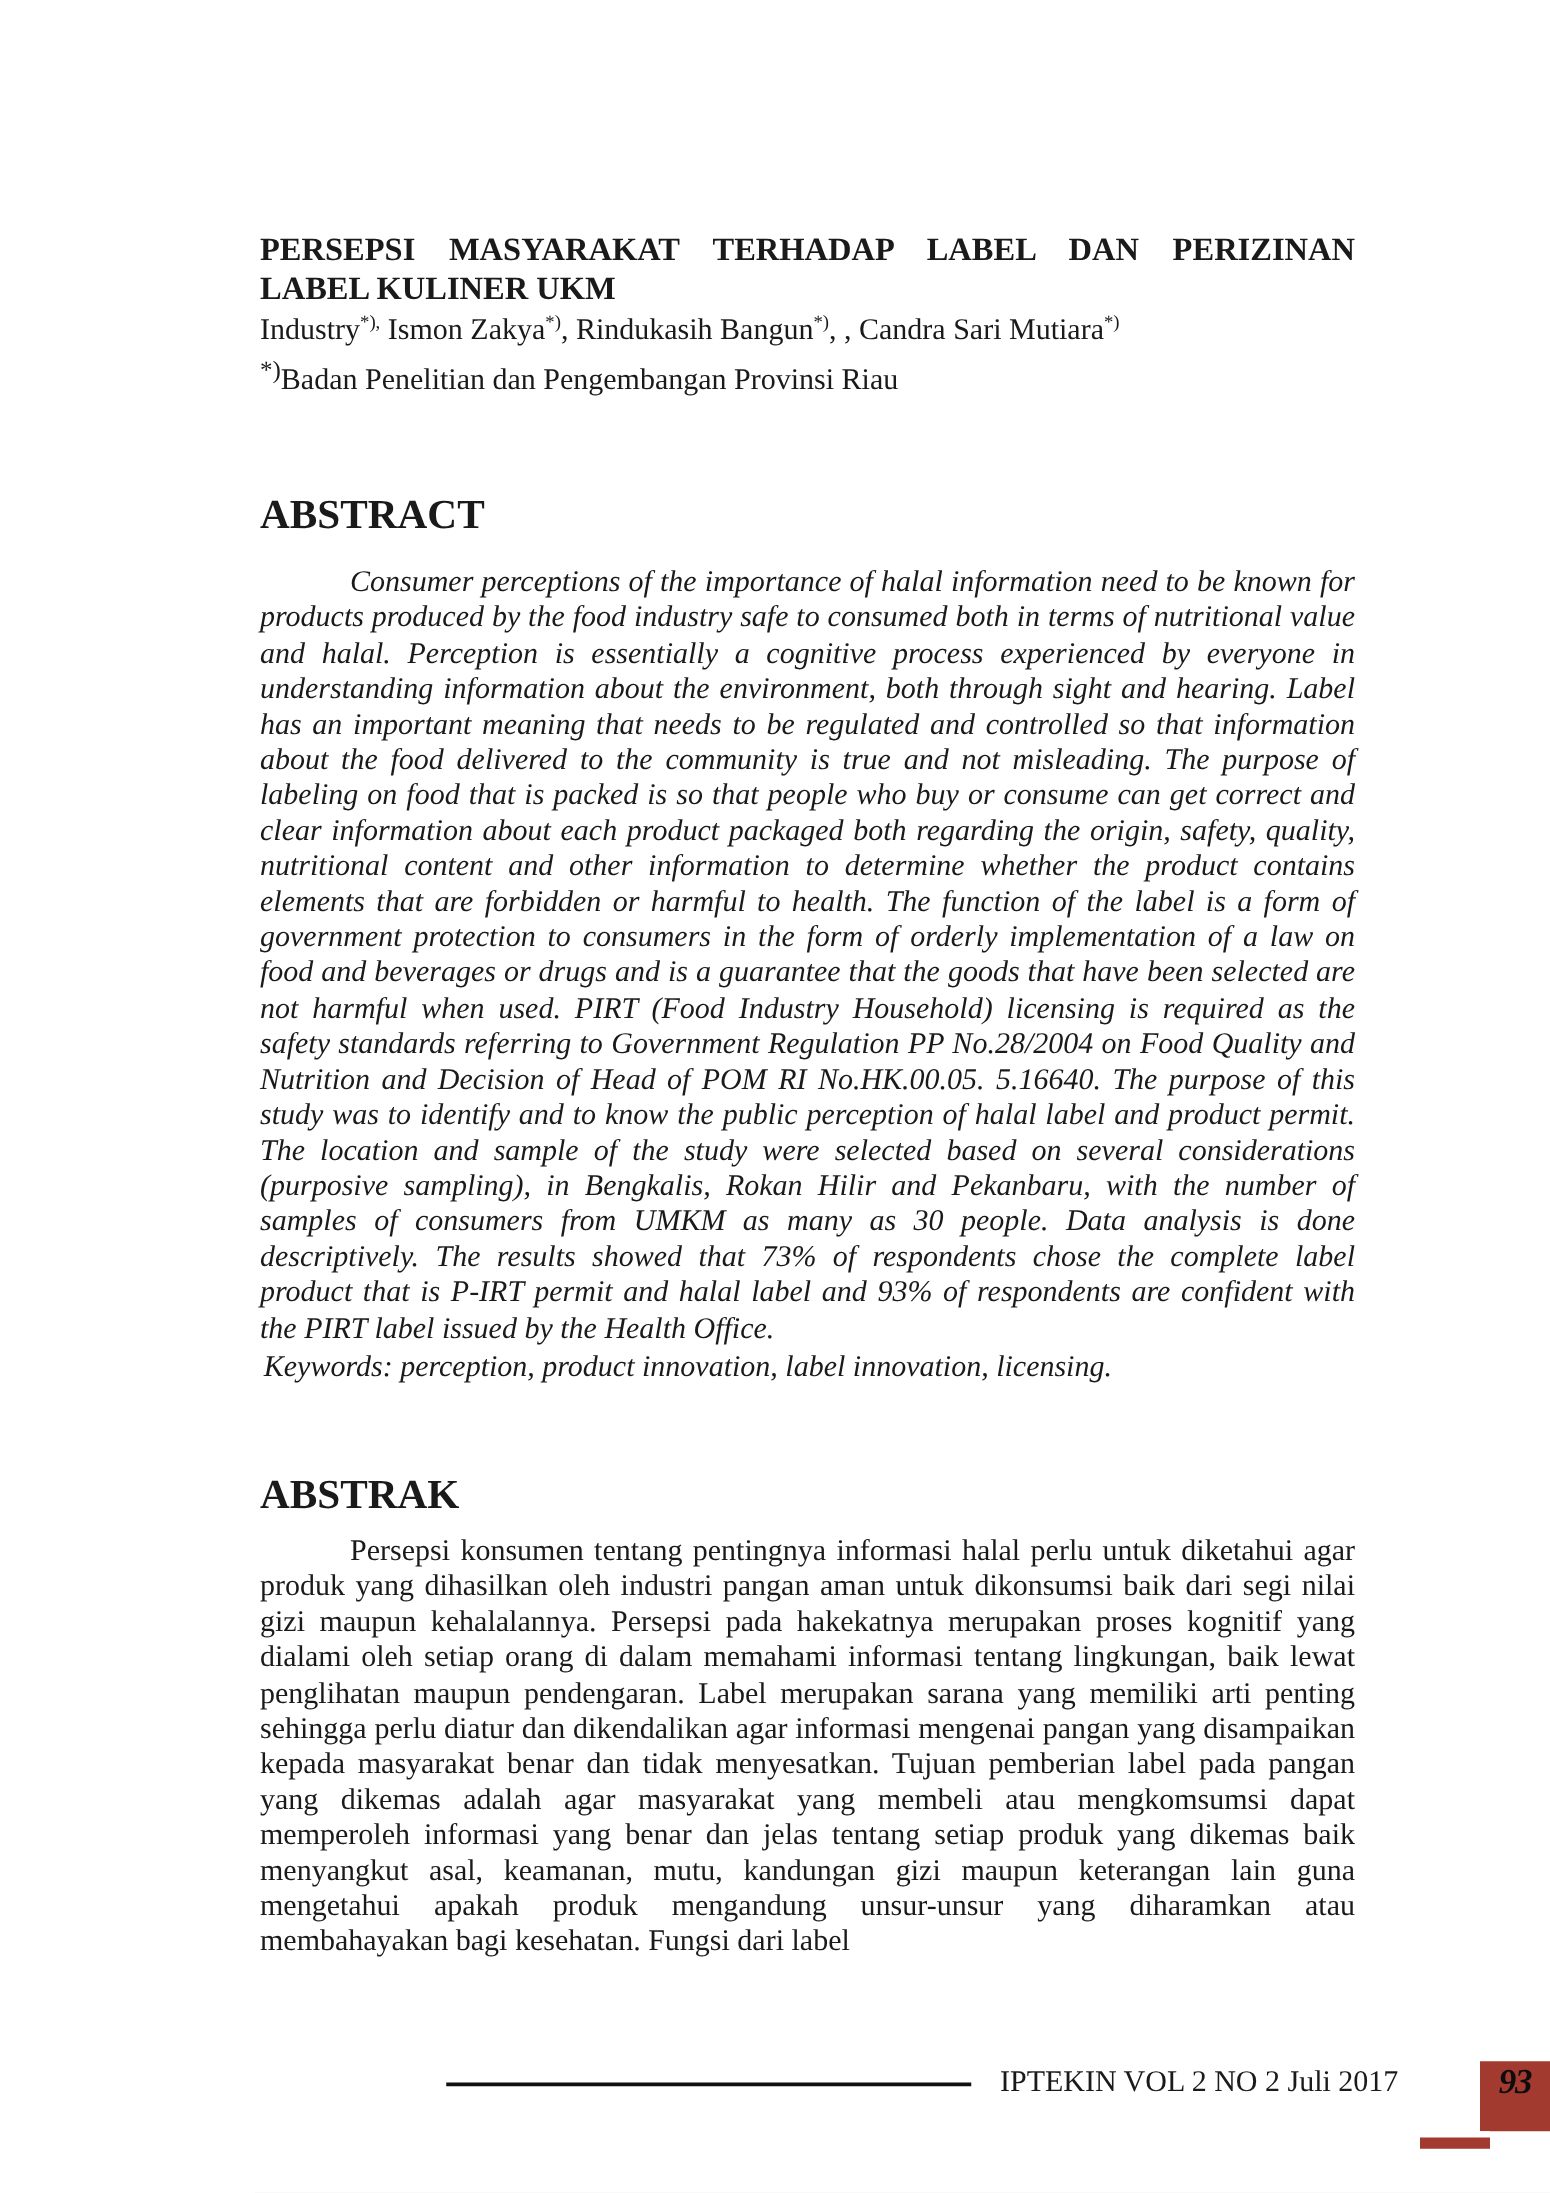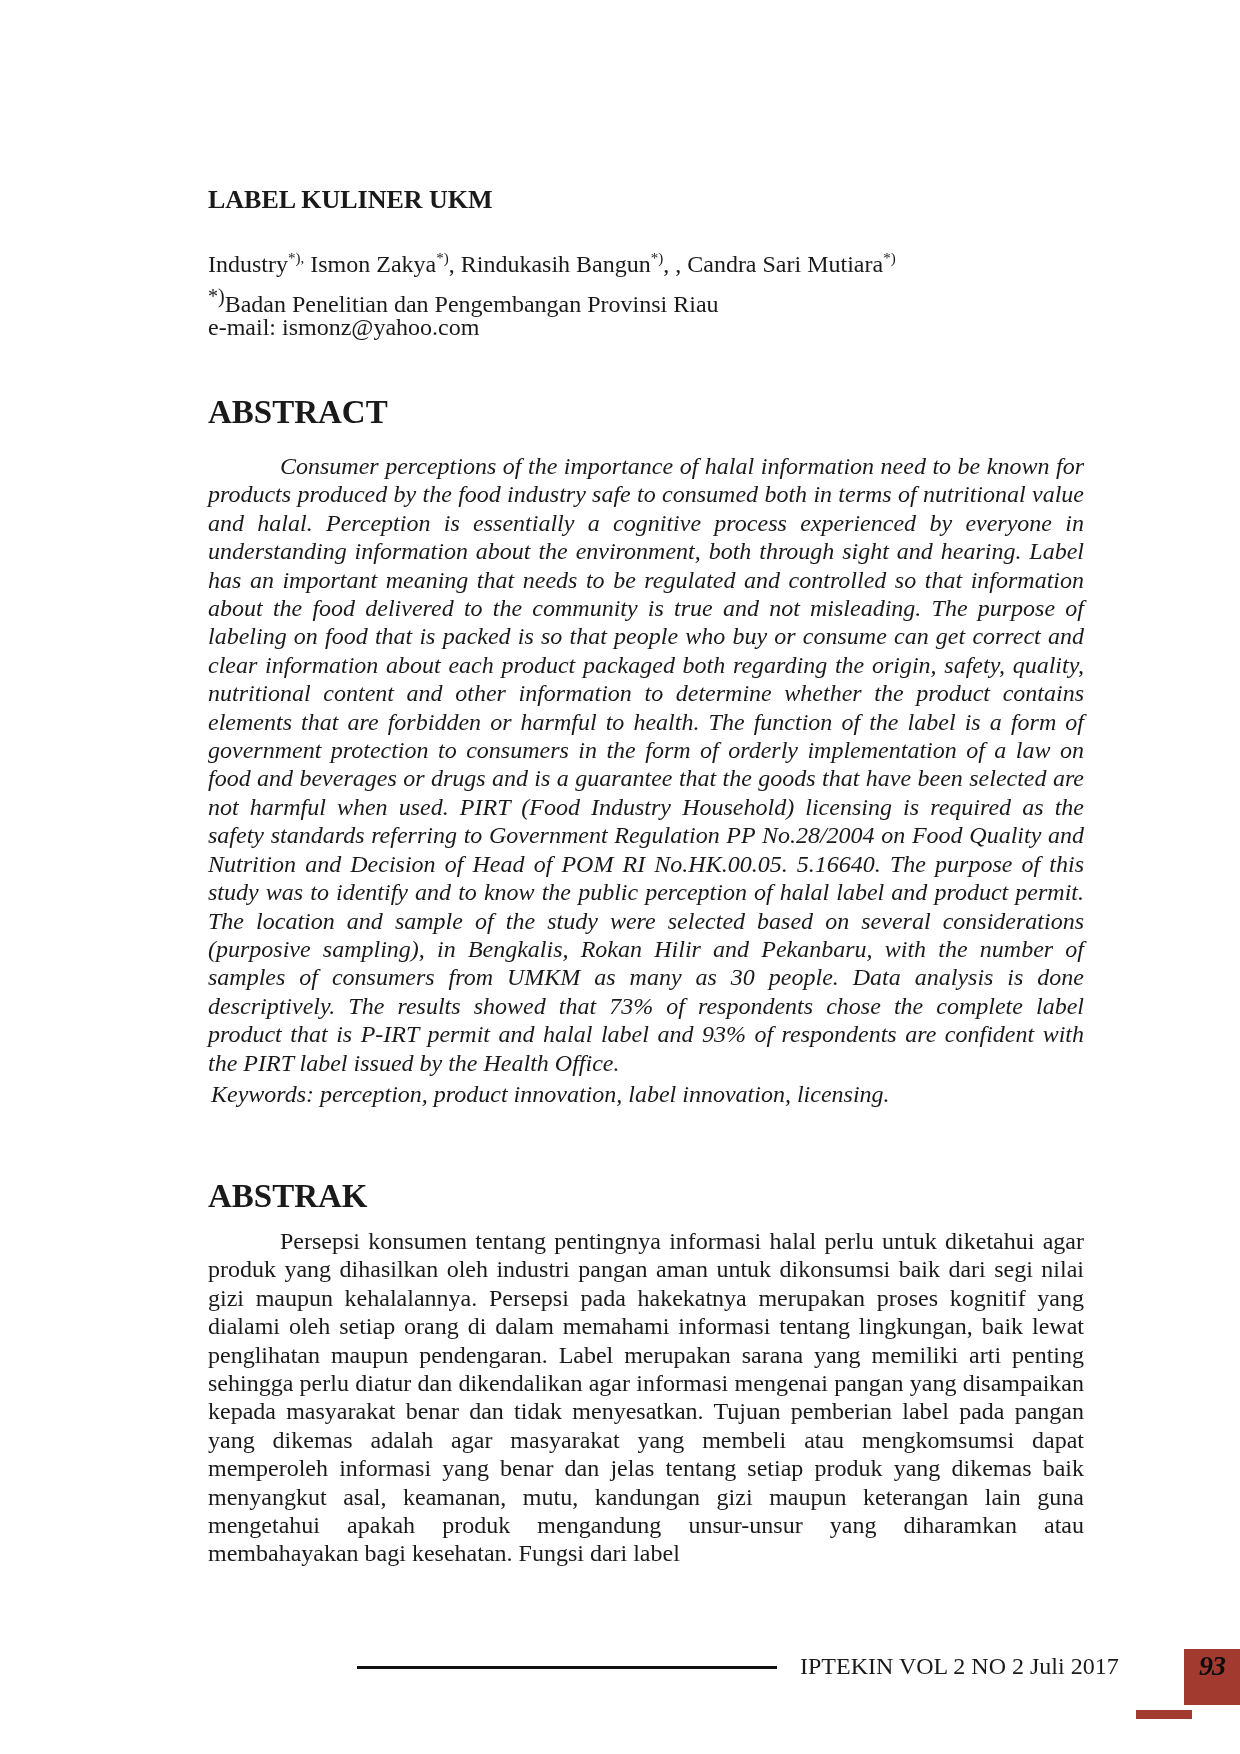--- a/index.html
+++ b/index.html
@@ -103,32 +103,32 @@
   }
   .page-badge .badge-gap { width: 56px; height: 5px; background: #ffffff; }
   .page-badge .badge-bottom { width: 56px; height: 9px; background: #a33a30; }
 </style>
 </head>
 <body>
 
 <div class="page">
 
   <div class="content title-block">
+    <div class="title-line justify-full">PERSEPSI MASYARAKAT TERHADAP LABEL DAN PERIZINAN</div>
     <div class="title-line">LABEL KULINER UKM</div>
   </div>
 
   <div class="content byline-block">
     <span>Industry</span><sup>*),</sup><span> Ismon Zakya</span><sup>*)</sup><span>,  Rindukasih Bangun</span><sup>*)</sup><span>, , Candra Sari Mutiara</span><sup>*)</sup>
   </div>
 
   <div class="content meta-line affiliation-block">
     <sup>*)</sup><span>Badan Penelitian dan Pengembangan Provinsi Riau</span>
   </div>
 
-  <div class="content meta-line email-block">e-mail: ismonz@yahoo.com</div>
 
   <div class="content section-heading h-abstract">ABSTRACT</div>
 
   <div class="content abstract-en-block">
     <p class="para">Consumer perceptions of the importance of halal information need to be known for products produced by the food industry safe to consumed both in terms of nutritional value and halal. Perception is essentially a cognitive process experienced by everyone in understanding information about the environment, both through sight and hearing. Label has an important meaning that needs to be regulated and controlled so that information about the food delivered to the community is true and not misleading. The purpose of labeling on food that is packed is so that people who buy or consume can get correct and clear information about each product packaged both regarding the origin, safety, quality, nutritional content and other information to determine whether the product contains elements that are forbidden or harmful to health. The function of the label is a form of government protection to consumers in the form of orderly implementation of a law on food and beverages or drugs and is a guarantee that the goods that have been selected are not harmful when used. PIRT (Food Industry Household) licensing is required as the safety standards referring to Government Regulation PP No.28/2004 on Food Quality and Nutrition and Decision of Head of POM RI No.HK.00.05. 5.16640. The purpose of this study was to identify and to know the public perception of halal label and product permit. The location and sample of the study were selected based on several considerations (purposive sampling), in Bengkalis, Rokan Hilir and Pekanbaru, with the number of samples of consumers from UMKM as many as 30 people. Data analysis is done descriptively. The results showed that 73% of respondents chose the complete label product that is P-IRT permit and halal label and 93% of respondents are confident with the PIRT label issued by the Health Office.</p>
     <p class="keywords">Keywords: perception, product innovation, label innovation, licensing.</p>
   </div>
 
   <div class="content section-heading h-abstrak">ABSTRAK</div>
 

